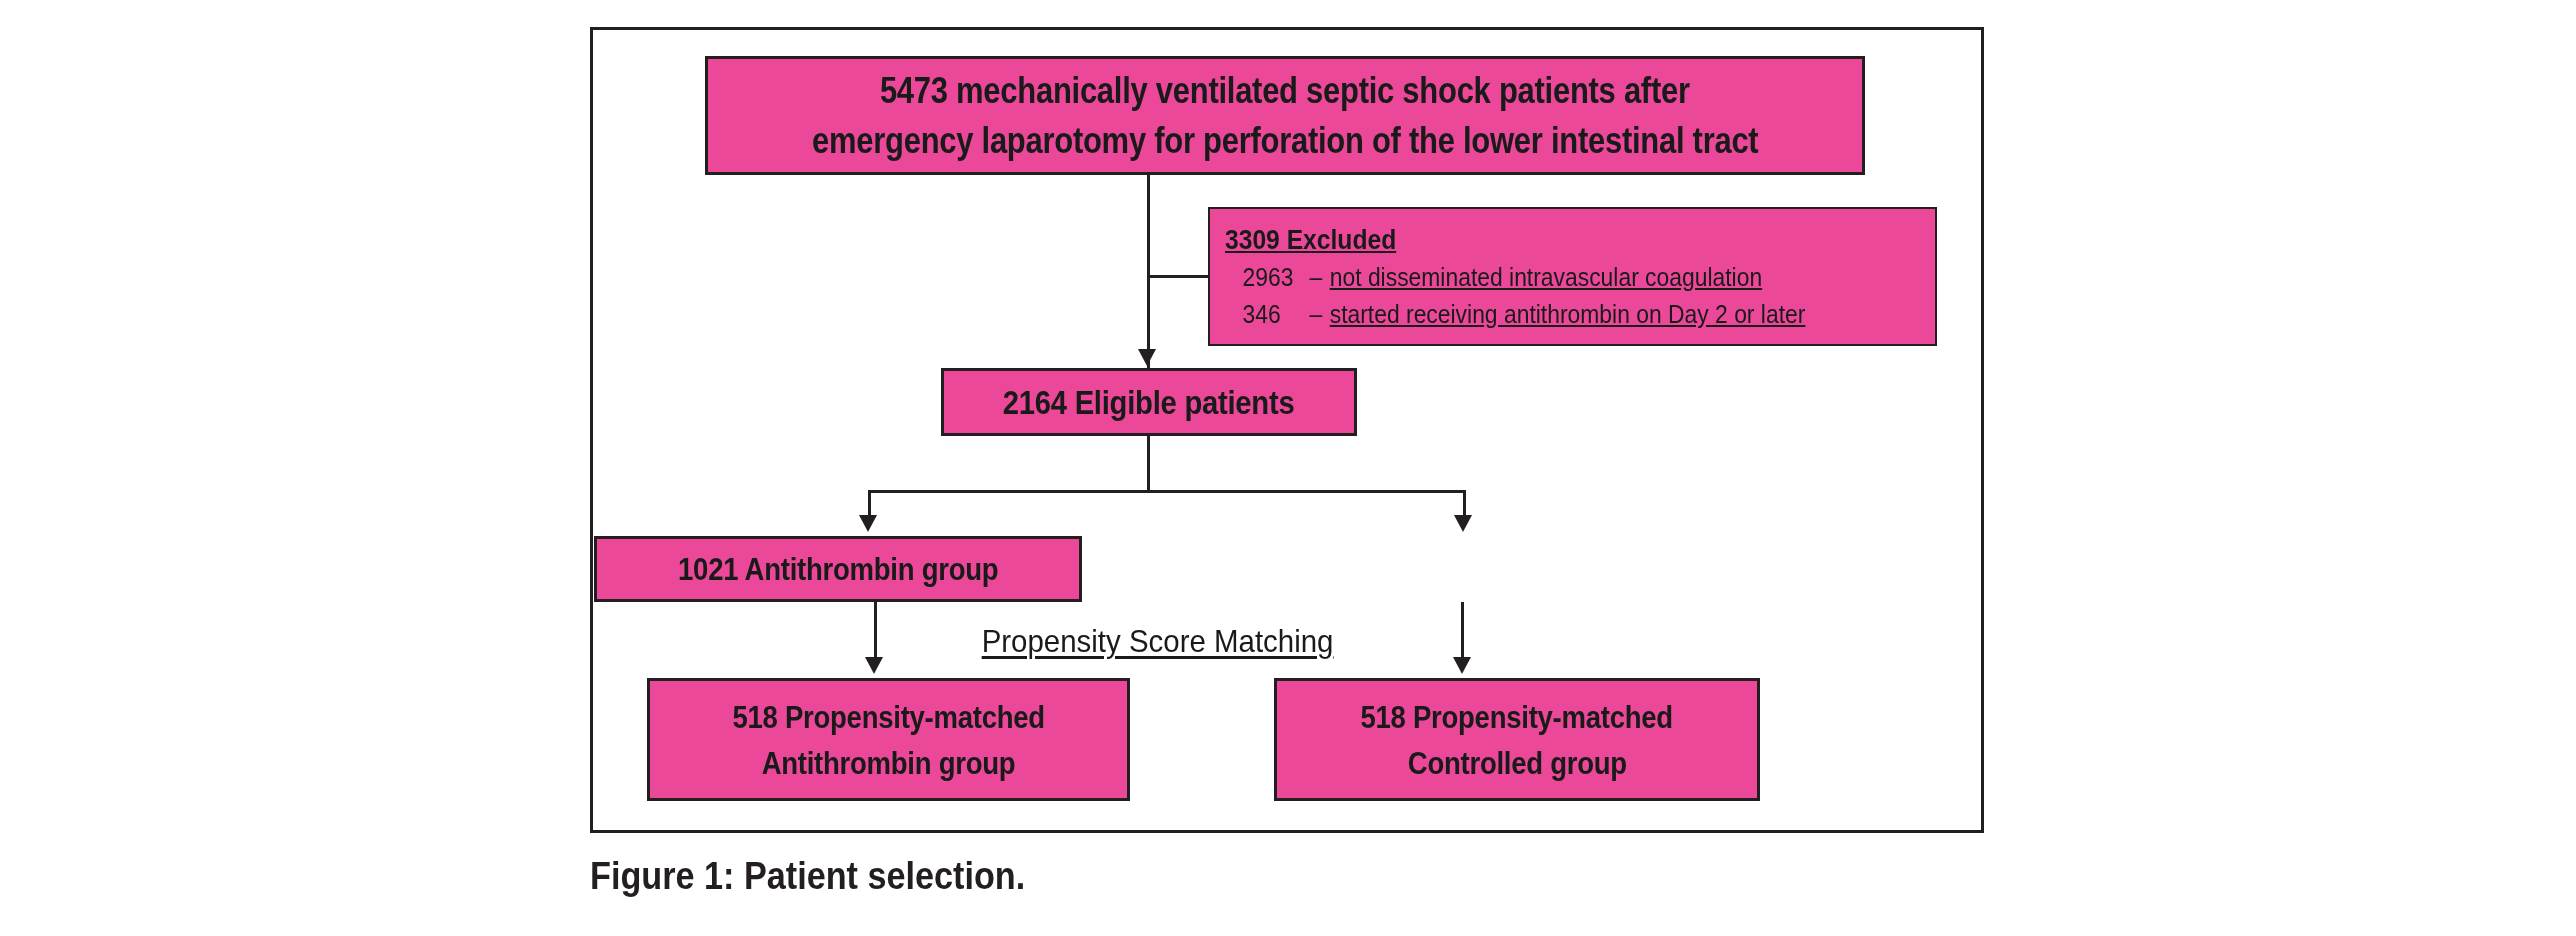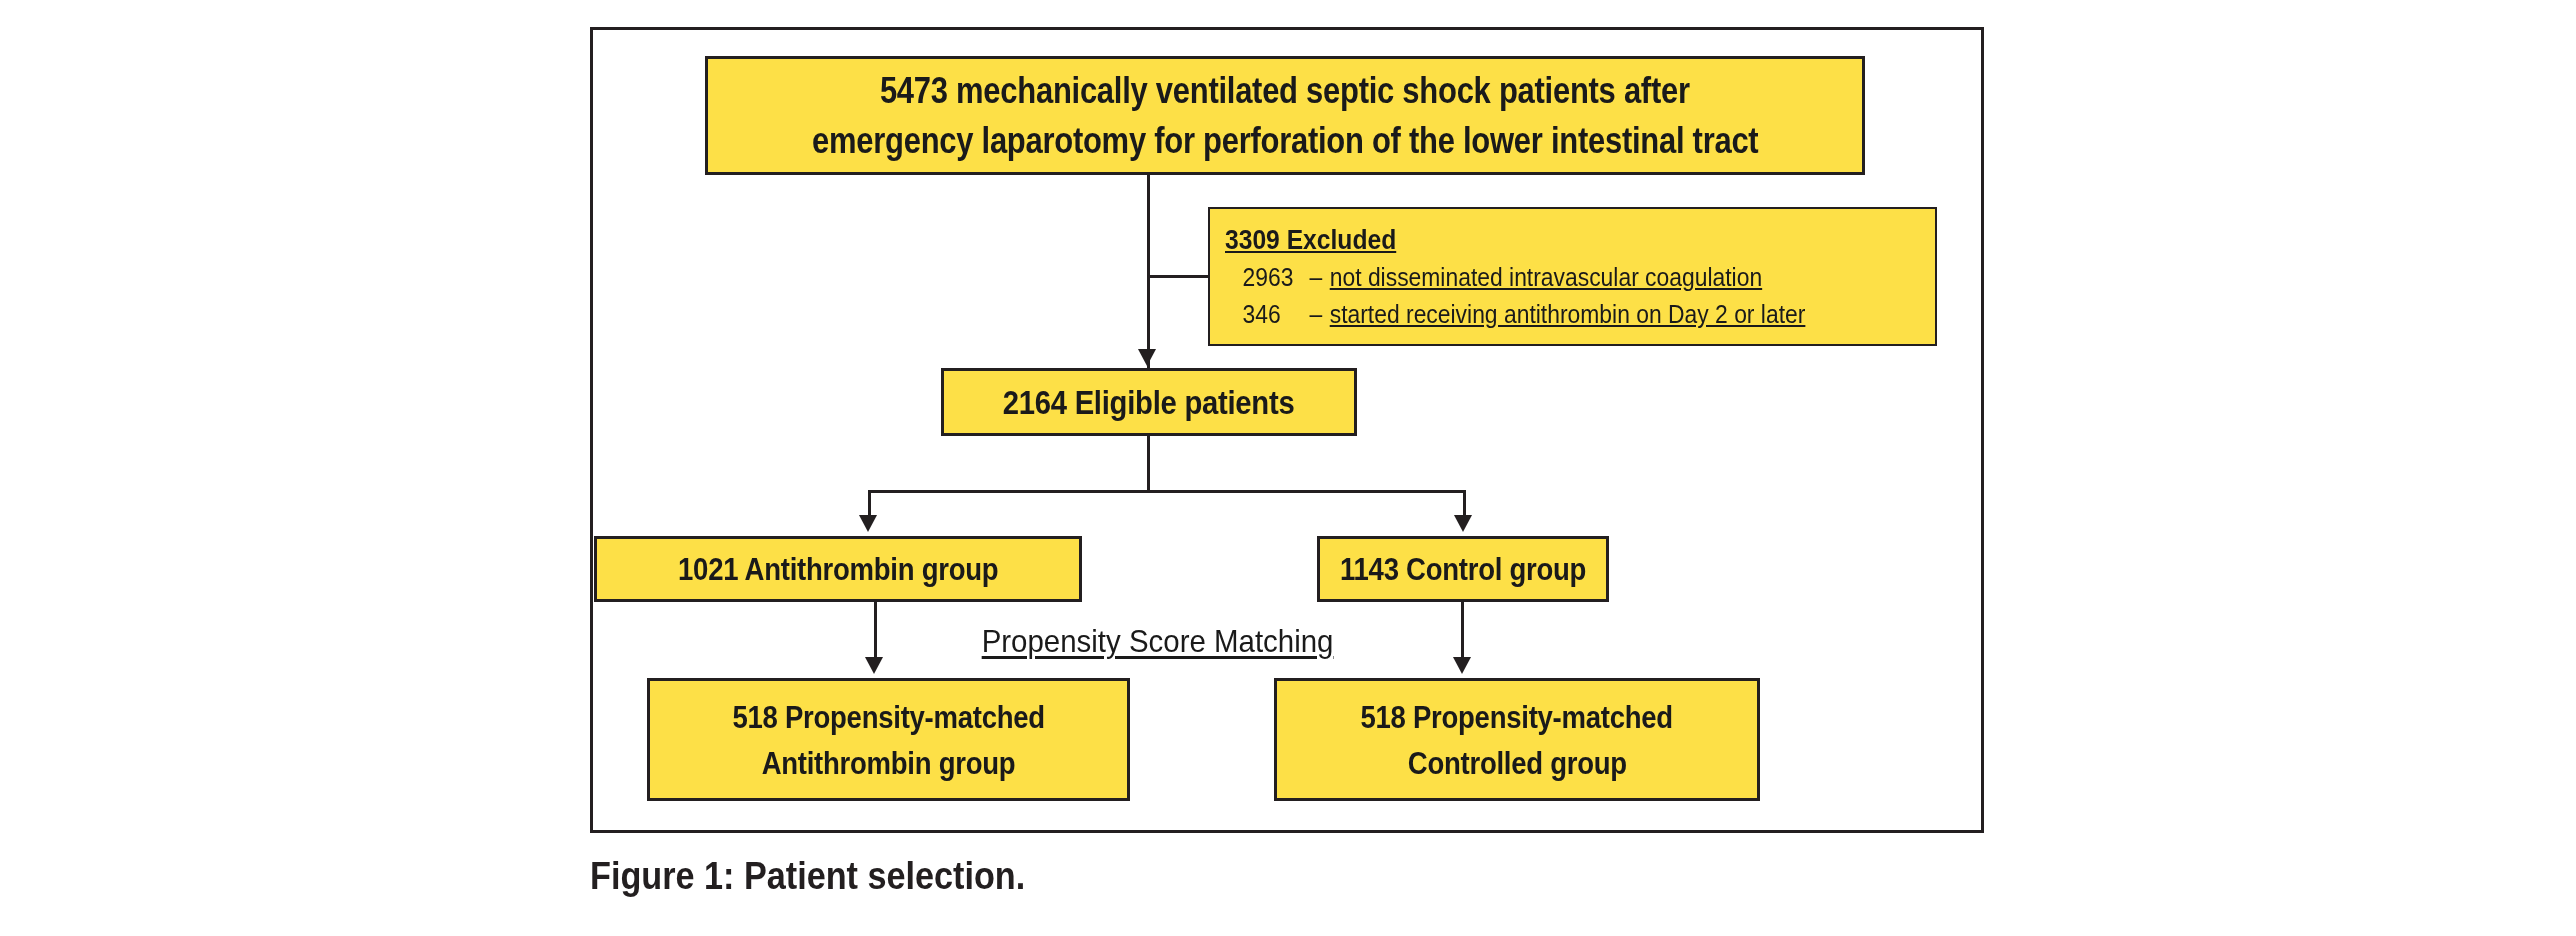--- a/index.html
+++ b/index.html
@@ -29,21 +29,21 @@
     height: 806px;
     border: 3.4px solid #231f20;
     box-sizing: border-box;
     background: #ffffff;
   }
 
   
   .node {
     position: absolute;
     box-sizing: border-box;
-    background: #fde047;
+    background: #ec4899;
     border: 3.4px solid #231f20;
     display: flex;
     flex-direction: column;
     align-items: center;
     justify-content: center;
     text-align: center;
     color: #1a1a1a;
     z-index: 3;
   }
   .node .line {
@@ -240,23 +240,20 @@
   </div>
 
   <div class="node" id="node-eligible">
     <span class="line">2164 Eligible patients</span>
   </div>
 
   <div class="node" id="node-at-group">
     <span class="line">1021 Antithrombin group</span>
   </div>
 
-  <div class="node" id="node-ctrl-group">
-    <span class="line">1143 Control group</span>
-  </div>
 
   <div class="node" id="node-matched-at">
     <span class="line">518 Propensity-matched</span>
     <span class="line">Antithrombin group</span>
   </div>
 
   <div class="node" id="node-matched-ctrl">
     <span class="line">518 Propensity-matched</span>
     <span class="line">Controlled group</span>
   </div>

